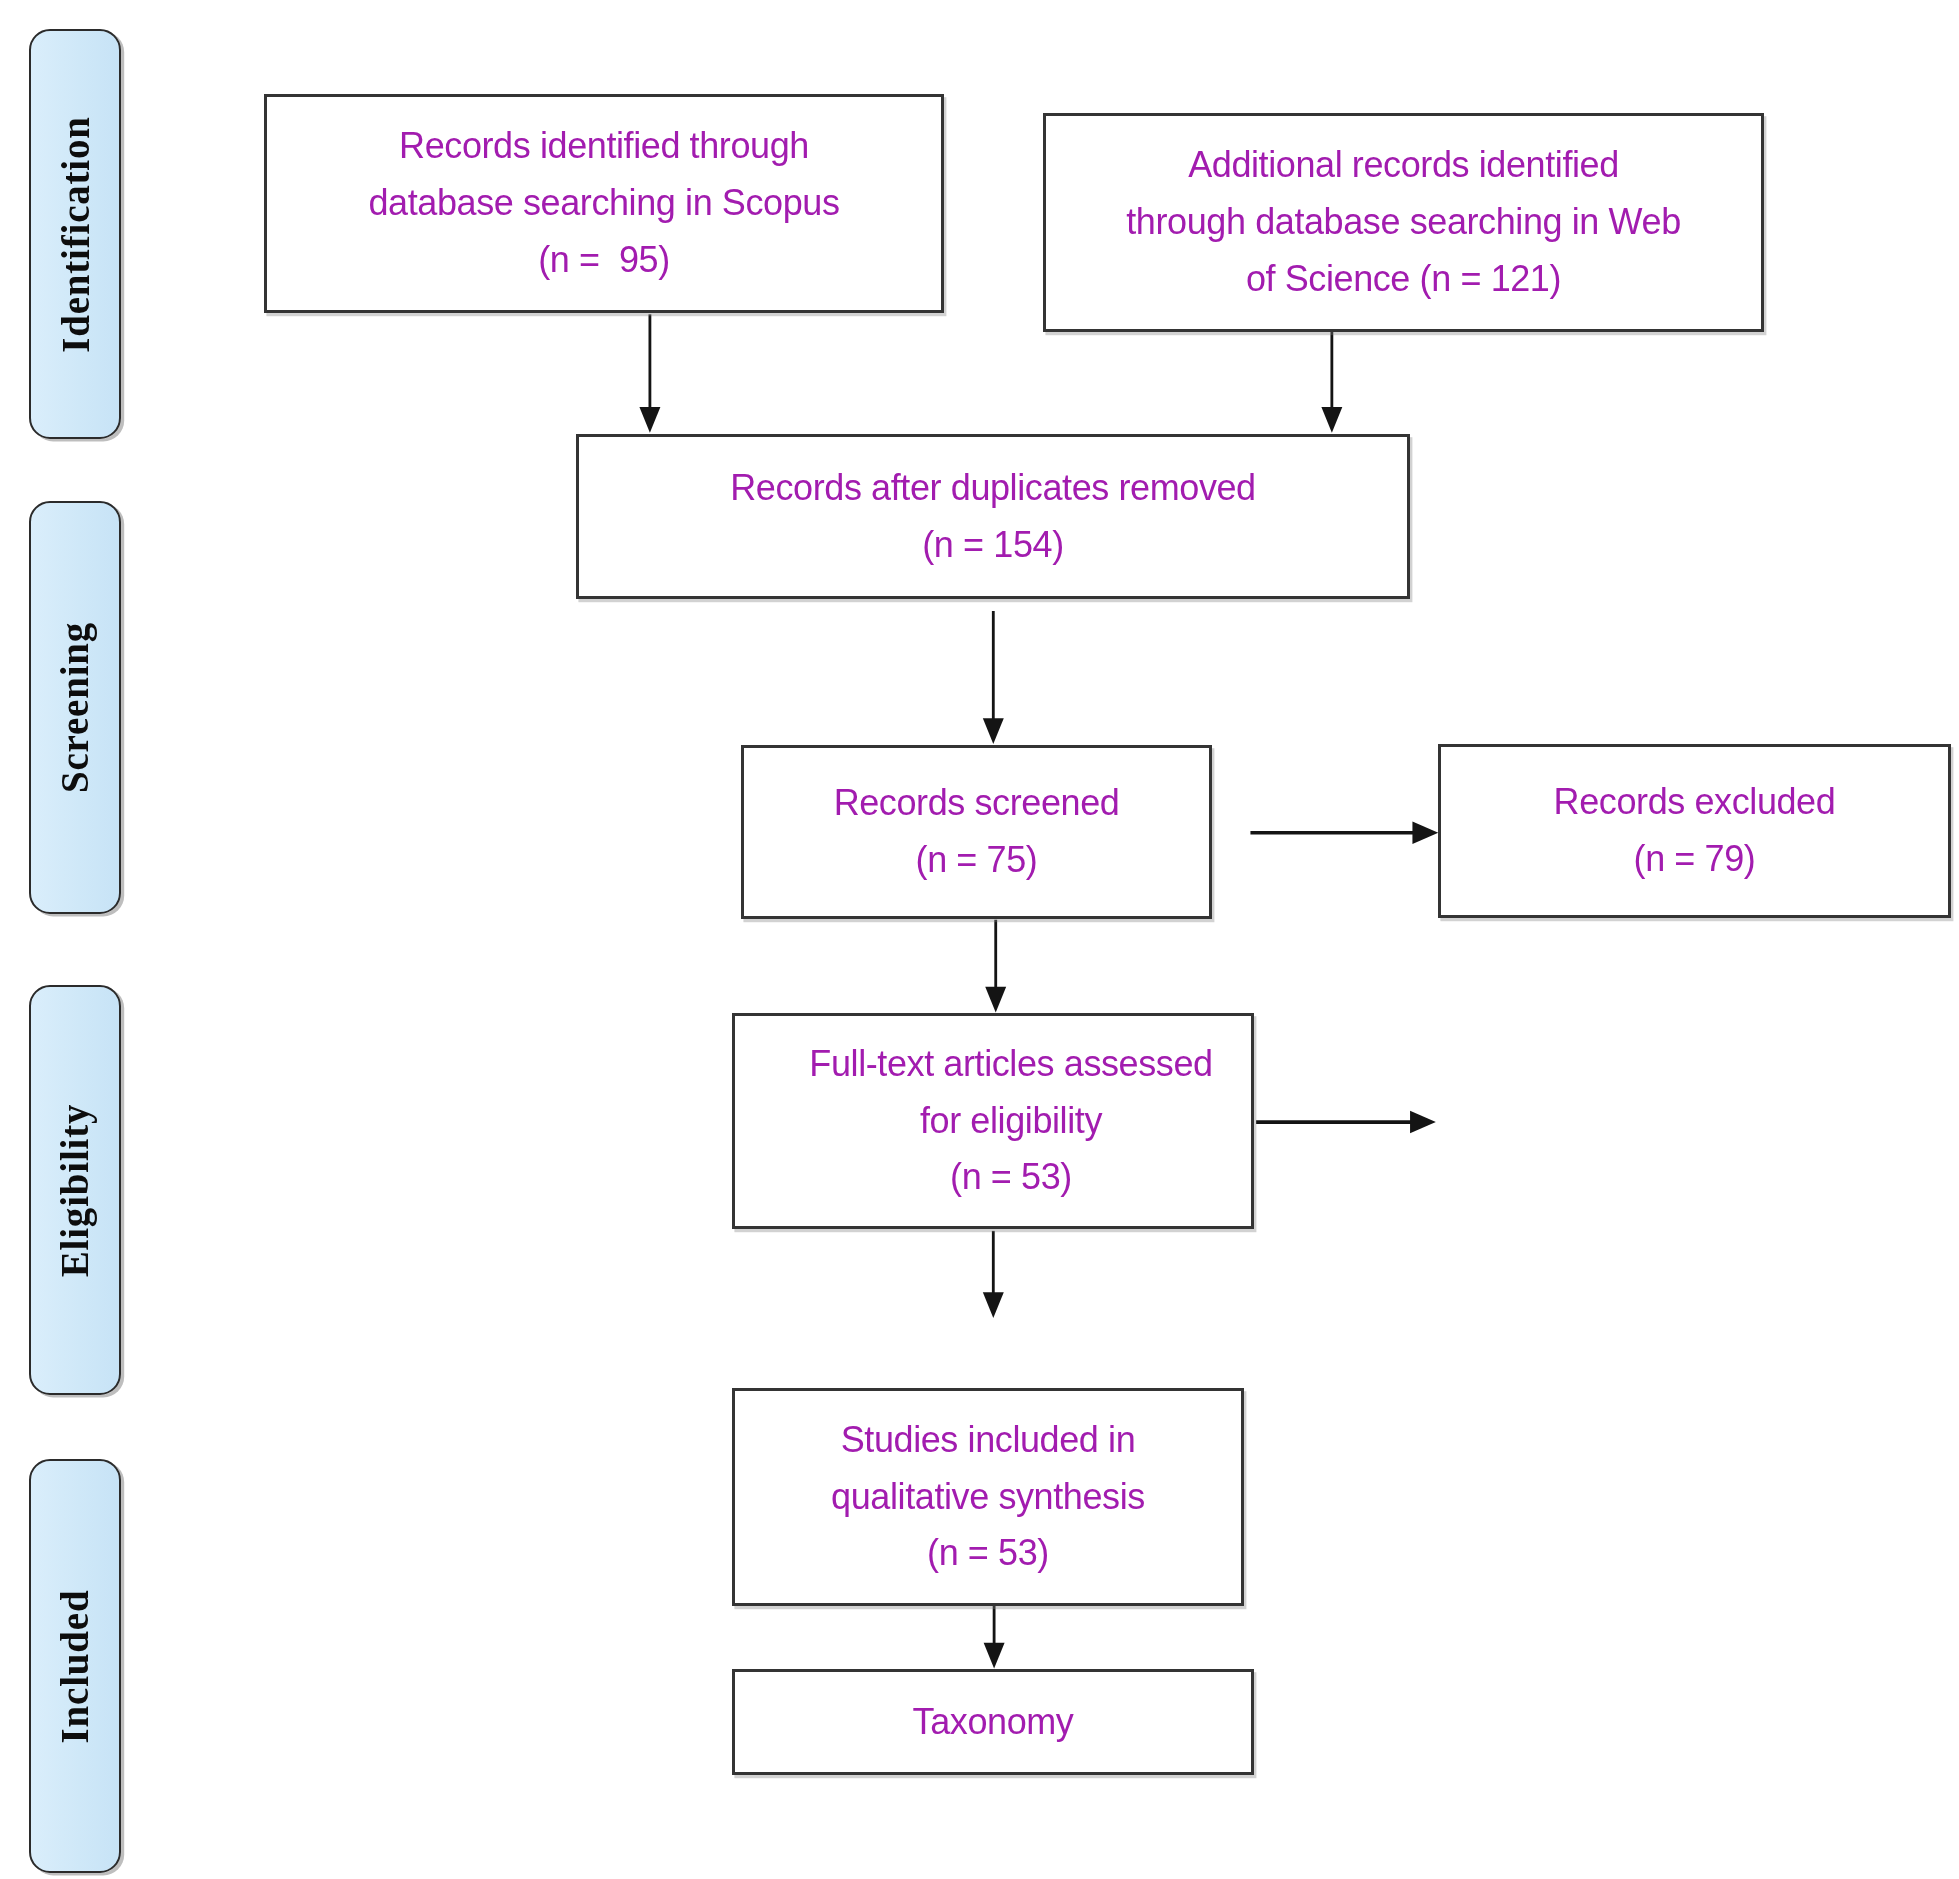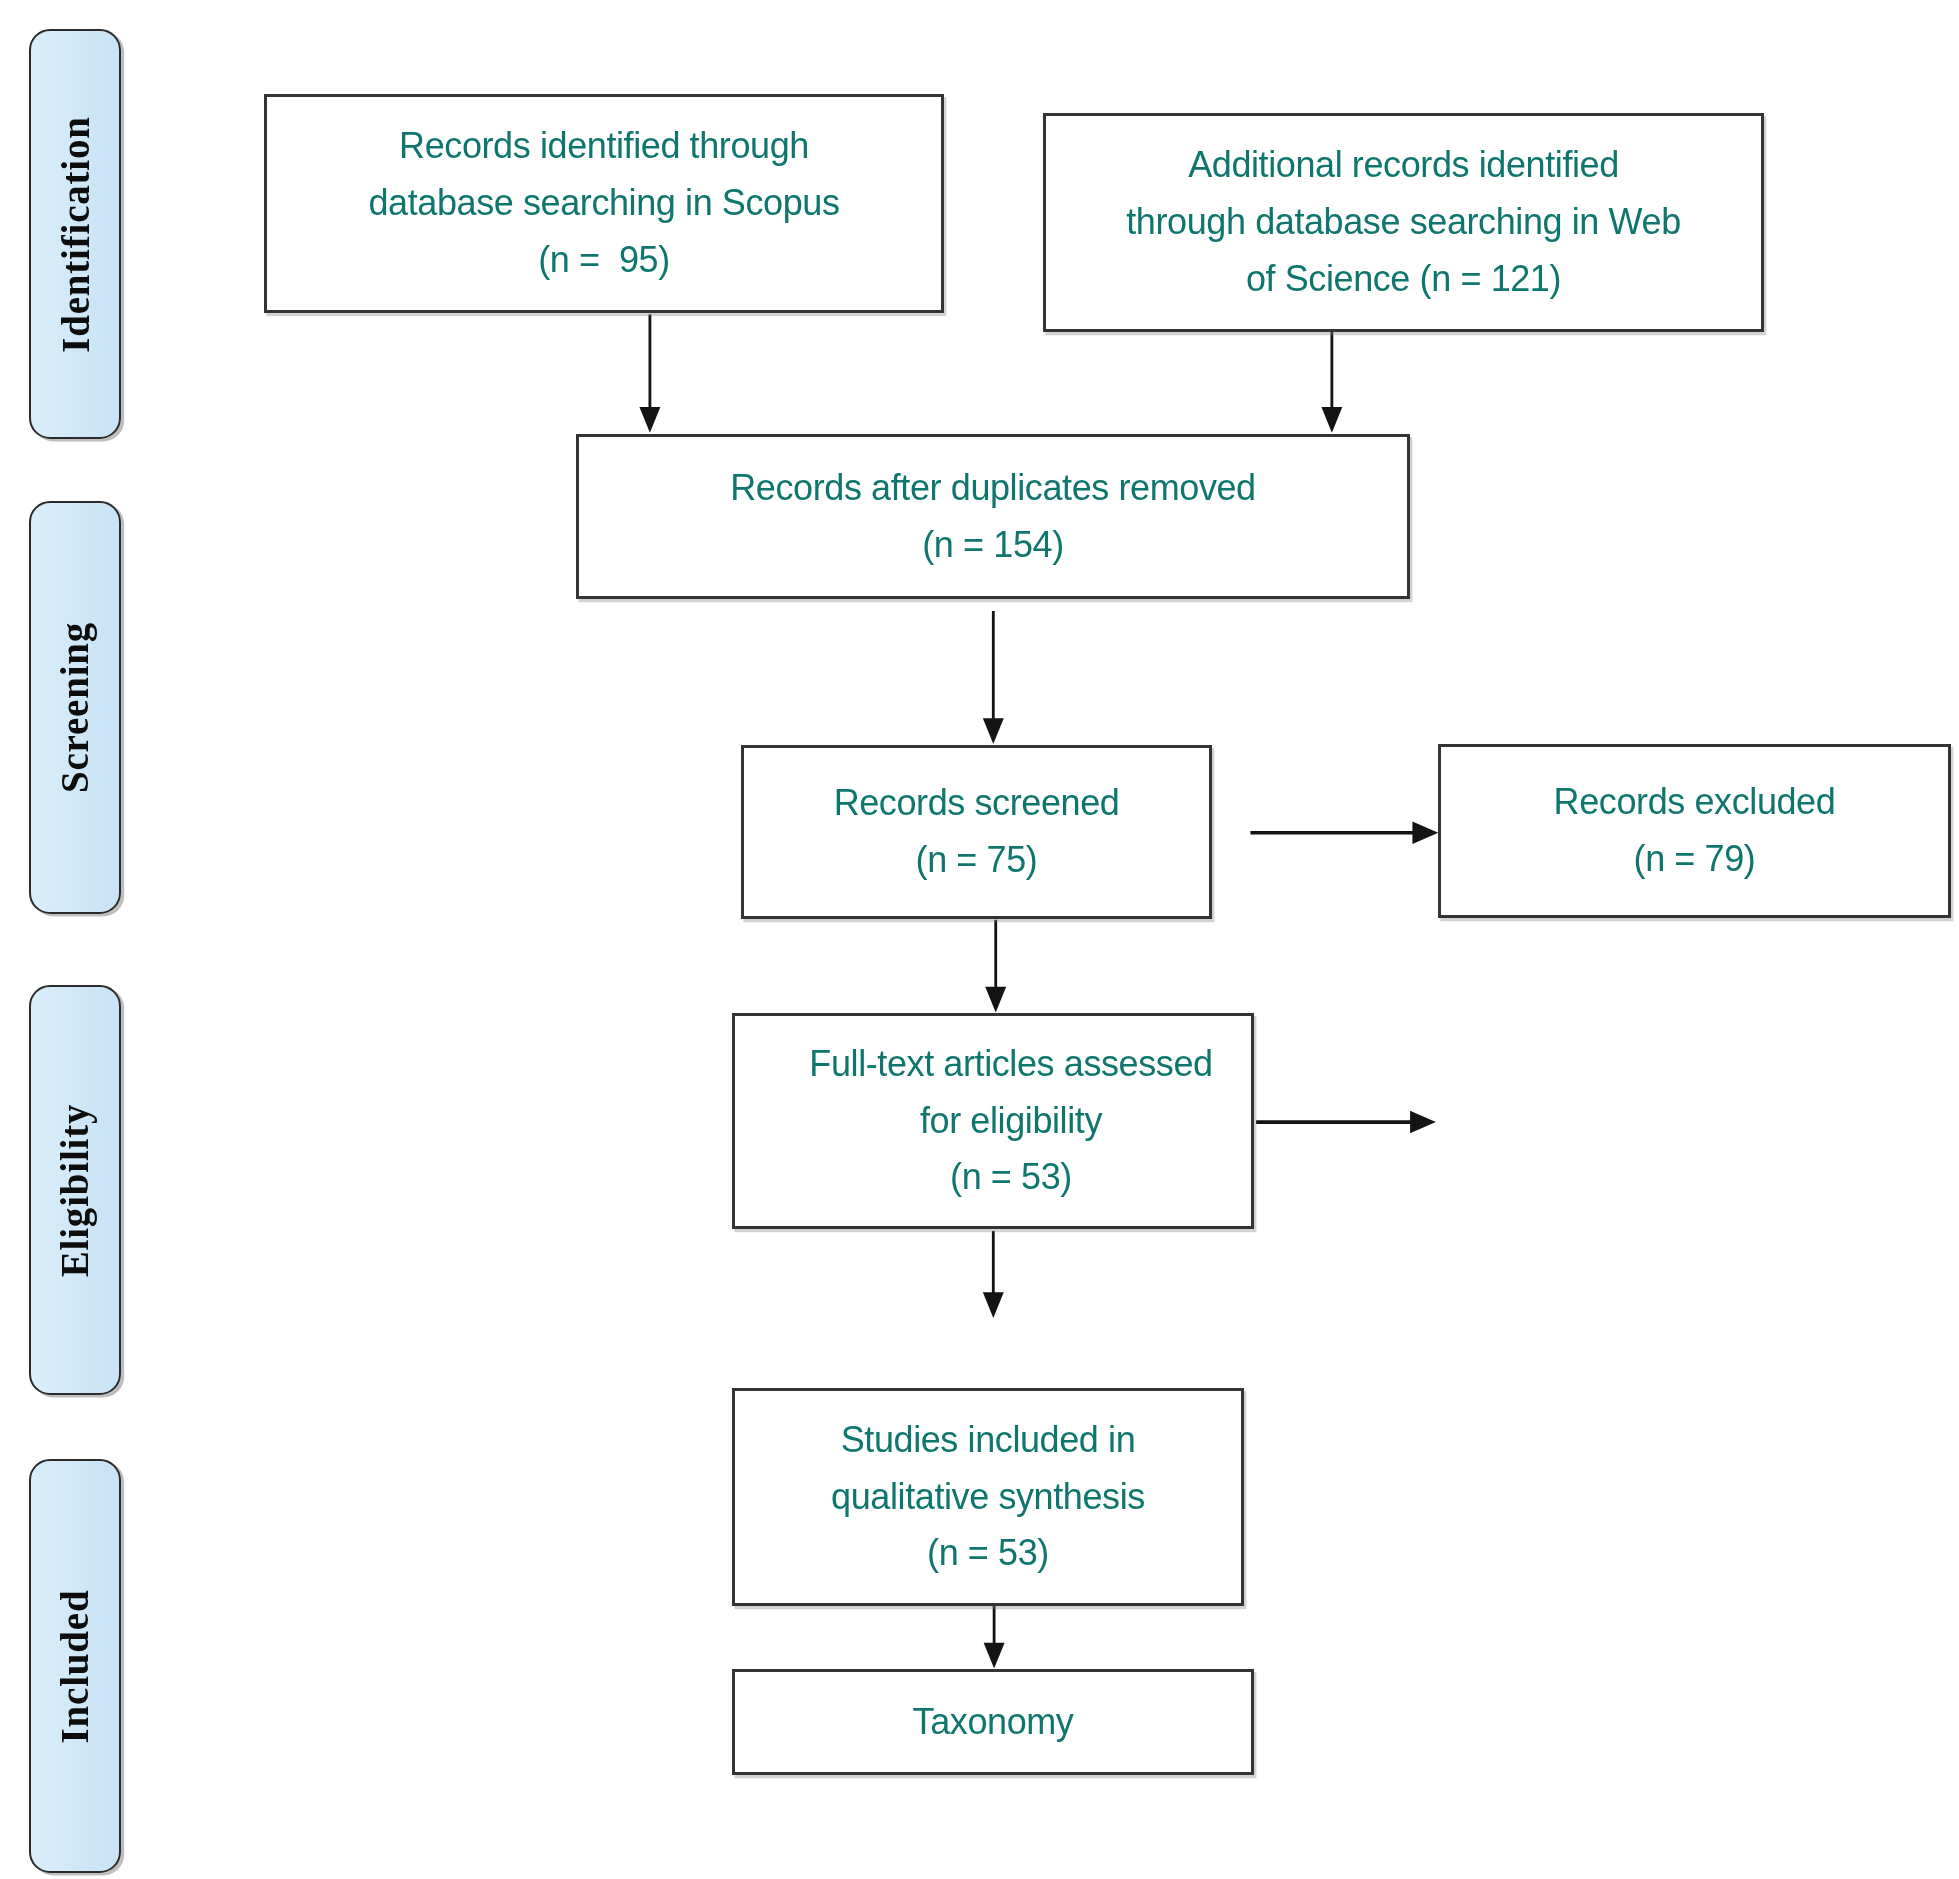--- a/index.html
+++ b/index.html
@@ -61,21 +61,21 @@
     display: flex;
     align-items: center;
     justify-content: center;
     text-align: center;
   }
   .node-text {
     white-space: pre-wrap;
     font-size: 36px;
     line-height: 1.58;
     letter-spacing: -0.4px;
-    color: #0f766e;
+    color: #a21caf;
     padding: 0 8px;
   }
 </style>
 </head>
 <body>
 
 <div class="canvas">
 
   <svg class="arrows" xmlns="http://www.w3.org/2000/svg" viewBox="0 0 2431 2331" width="1960" height="1879">
 

